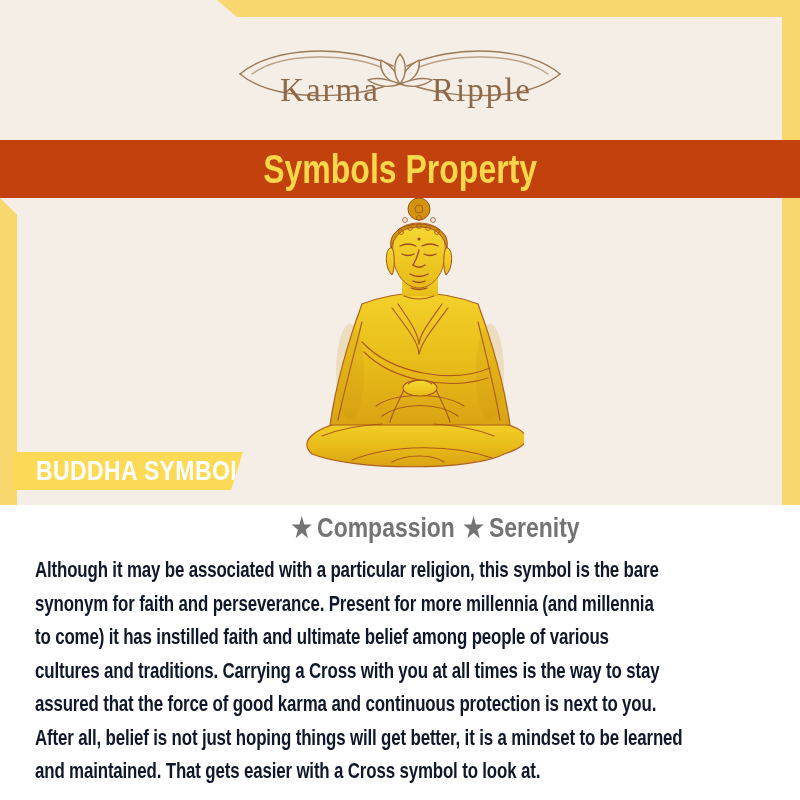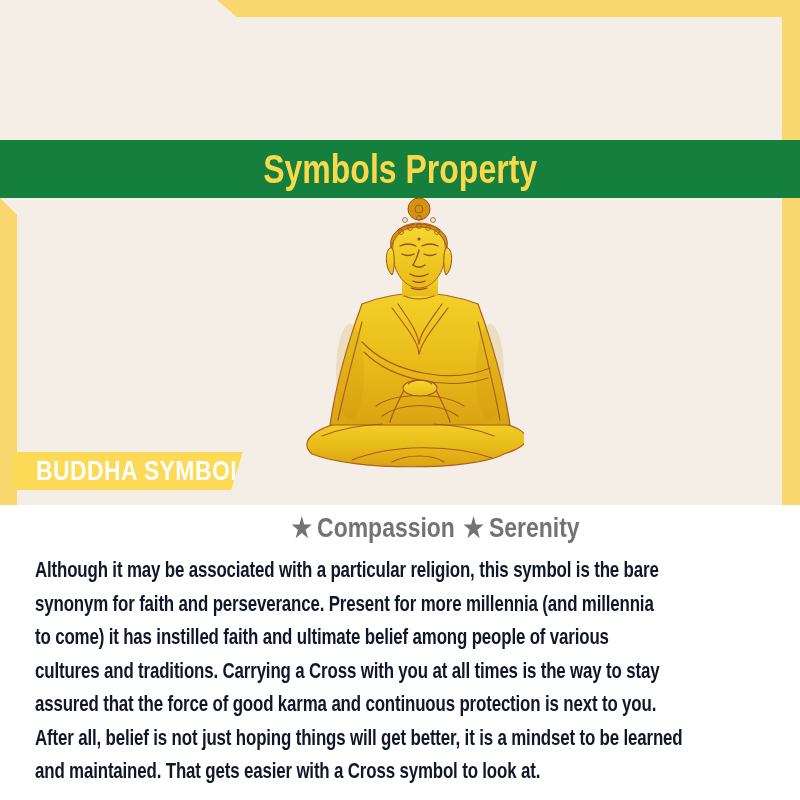--- a/index.html
+++ b/index.html
@@ -17,21 +17,21 @@
     clip-path:polygon(0 0,100% 2.9%,100% 100%,0 100%);}
   #accent-bottom{left:0;top:783px;width:606px;height:17px;
     clip-path:polygon(0 0,96.7% 0,100% 100%,0 100%);}
   
   #logo{position:absolute;left:220px;top:42px;width:360px;height:76px;}
   #logo svg{display:block;}
   .logo-text{font-family:"Liberation Serif",serif;font-size:33px;
     letter-spacing:2px;fill:#8d6949;}
   
   #title-banner{position:absolute;left:0;top:140px;width:800px;height:58px;
-    background:#15803d;display:flex;align-items:center;justify-content:center;}
+    background:#c2410c;display:flex;align-items:center;justify-content:center;}
   #title-text{font-size:40px;font-weight:700;color:#fbd74a;
     white-space:nowrap;transform:scaleX(0.8);transform-origin:center center;}
   
   #buddha{position:absolute;left:292px;top:192px;width:232px;height:295px;}
   
   #symbol-ribbon{position:absolute;left:13px;top:452px;width:230px;height:38px;
     background:#fcda55;display:flex;align-items:center;
     clip-path:polygon(0 0,100% 0,94.8% 100%,0 100%);}
   #symbol-label{color:#ffffff;font-size:27px;font-weight:700;letter-spacing:.5px;
     white-space:nowrap;transform:scaleX(0.85);transform-origin:left center;
@@ -52,20 +52,43 @@
 </head>
 <body>
 
 <div id="stage">
 
   <div class="accent" id="accent-top"></div>
   <div class="accent" id="accent-right"></div>
   <div class="accent" id="accent-left"></div>
   <div class="accent" id="accent-bottom"></div>
 
+  <div id="logo">
+    <svg width="360" height="76" viewBox="0 0 360 76">
+      <g stroke="#9b7855" stroke-width="1.4" fill="none" stroke-linecap="round">
+        <path d="M173,24 C128,2 52,4 20,32"></path>
+        <path d="M20,32 C54,60 130,58 171,42"></path>
+        <path d="M168,28 C128,10 62,10 32,32" opacity="0.65"></path>
+      </g>
+      <g stroke="#9b7855" stroke-width="1.4" fill="none" stroke-linecap="round">
+        <path d="M187,24 C232,2 308,4 340,32"></path>
+        <path d="M340,32 C306,60 230,58 189,42"></path>
+        <path d="M192,28 C232,10 298,10 328,32" opacity="0.65"></path>
+      </g>
+      <g stroke="#9b7855" stroke-width="1.4" fill="#f5eee6" stroke-linejoin="round">
+        <path d="M180,42 C168,40 159,31 161,18 C170,23 177,29 180,42 Z"></path>
+        <path d="M180,42 C192,40 201,31 199,18 C190,23 183,29 180,42 Z"></path>
+        <path d="M180,42 C173,33 173,20 180,12 C187,20 187,33 180,42 Z"></path>
+        <path d="M148,38 C158,45 170,46 180,42 C170,38 158,34 148,38 Z"></path>
+        <path d="M212,38 C202,45 190,46 180,42 C190,38 202,34 212,38 Z"></path>
+      </g>
+      <text class="logo-text" x="110" y="59" text-anchor="middle">Karma</text>
+      <text class="logo-text" x="262" y="59" text-anchor="middle">Ripple</text>
+    </svg>
+  </div>
 
   <div id="title-banner">
     <div id="title-text">Symbols Property</div>
   </div>
 
   <div id="buddha">
     <svg width="232" height="295" viewBox="0 0 232 295">
       <defs>
         <linearGradient id="gBody" x1="0" y1="0" x2="0" y2="1">
           <stop offset="0" stop-color="#f3d02a"></stop>

